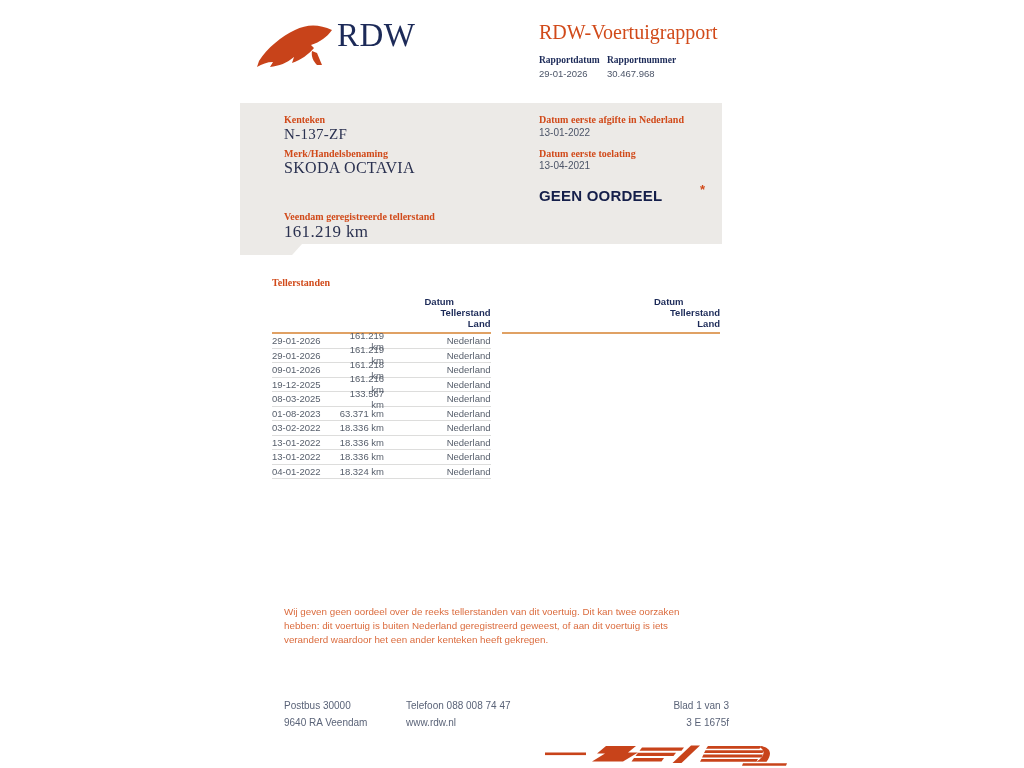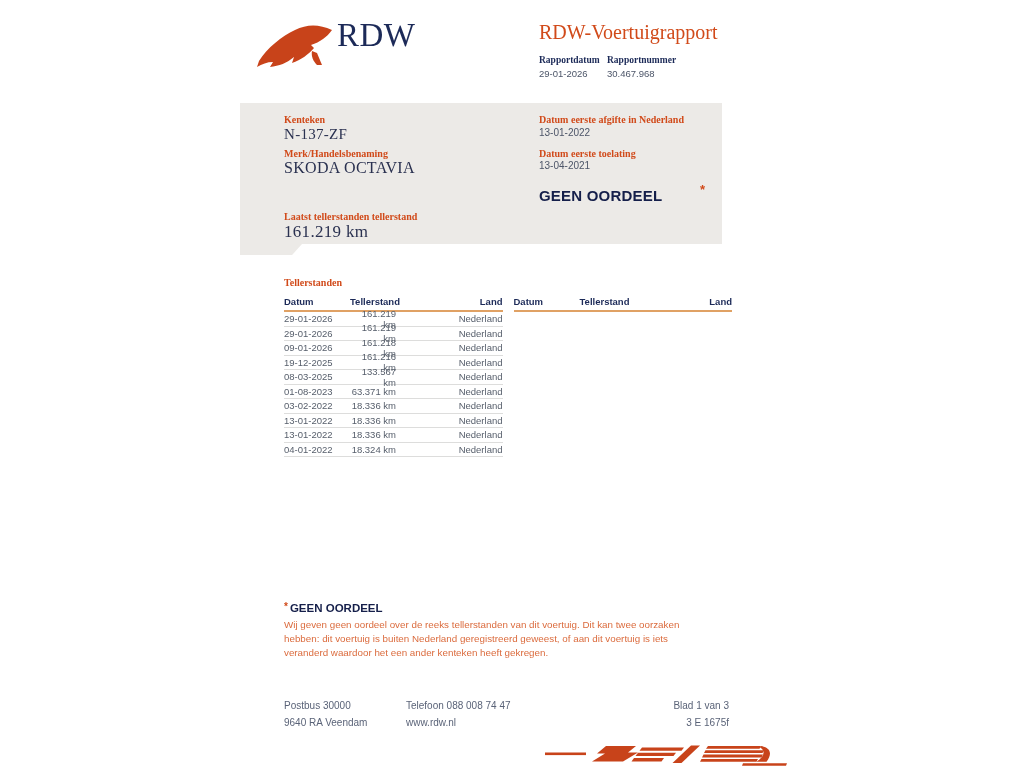--- a/index.html
+++ b/index.html
@@ -77,31 +77,31 @@
   .v-oordeel{
     position:absolute;left:299px;top:84px;
     font-weight:bold;font-size:15px;color:#151F4A;letter-spacing:.2px;
   }
   .oordeel-star{
     position:absolute;left:460px;top:79px;
     font-weight:bold;font-size:13px;color:var(--orange);
   }
 
   
-  .odometer{position:absolute;left:284px;top:277px;width:448px;}
+  .odometer{position:absolute;left:272px;top:277px;width:448px;}
   .section-title{
     font-family:"Liberation Serif","DejaVu Serif",serif;
     font-weight:bold;font-size:10px;color:var(--orange);
   }
   .tables{display:flex;gap:11px;margin-top:8px;}
   .ttable{width:218.5px;}
   .thead{
     display:flex;align-items:flex-end;
     font-weight:bold;font-size:9.5px;color:var(--navy);
-    padding-bottom:3px;border-bottom:2px solid var(--rule-orange);
+    padding-bottom:3px;border-bottom:2px solid var(--rule-orange);flex-direction:column;
   }
   .thead .h0{width:66px;}
   .thead .h1{flex:1;text-align:left;}
   .thead .h2{text-align:right;}
   .trow{
     display:flex;align-items:center;height:14.5px;
     font-size:9.5px;color:var(--gray-text);
     border-bottom:1px solid var(--row-line);
   }
   .trow .c0{width:66px;}
@@ -150,21 +150,21 @@
     </div>
   </div>
 
   <div class="summary-box">
     <div class="olabel lb-kenteken">Kenteken</div>
     <div class="sval v-kenteken">N-137-ZF</div>
 
     <div class="olabel lb-merk">Merk/Handelsbenaming</div>
     <div class="sval v-merk">SKODA OCTAVIA</div>
 
-    <div class="olabel lb-teller">Laatst tellerstanden tellerstand</div>
+    <div class="olabel lb-teller">Veendam geregistreerde tellerstand</div>
     <div class="sval v-teller">161.219 km</div>
 
     <div class="olabel lb-afgifte">Datum eerste afgifte in Nederland</div>
     <div class="dval v-afgifte">13-01-2022</div>
 
     <div class="olabel lb-toelating">Datum eerste toelating</div>
     <div class="dval v-toelating">13-04-2021</div>
 
     <div class="v-oordeel">GEEN OORDEEL</div>
     <div class="oordeel-star">*</div>
@@ -237,21 +237,20 @@
           <span class="h0">Datum</span>
           <span class="h1">Tellerstand</span>
           <span class="h2">Land</span>
         </div>
         <div></div>
       </div>
     </div>
   </div>
 
   <div class="footnote">
-    <div class="fn-head"><span class="fn-star">*</span><span>GEEN OORDEEL</span></div>
     <div class="fn-text">Wij geven geen oordeel over de reeks tellerstanden van dit voertuig. Dit kan twee oorzaken hebben: dit voertuig is buiten Nederland geregistreerd geweest, of aan dit voertuig is iets veranderd waardoor het een ander kenteken heeft gekregen.</div>
   </div>
 
   <div class="footer-col fc1">
     <div>Postbus 30000</div>
     <div>9640 RA Veendam</div>
   </div>
   <div class="footer-col fc2">
     <div>Telefoon 088 008 74 47</div>
     <div>www.rdw.nl</div>

